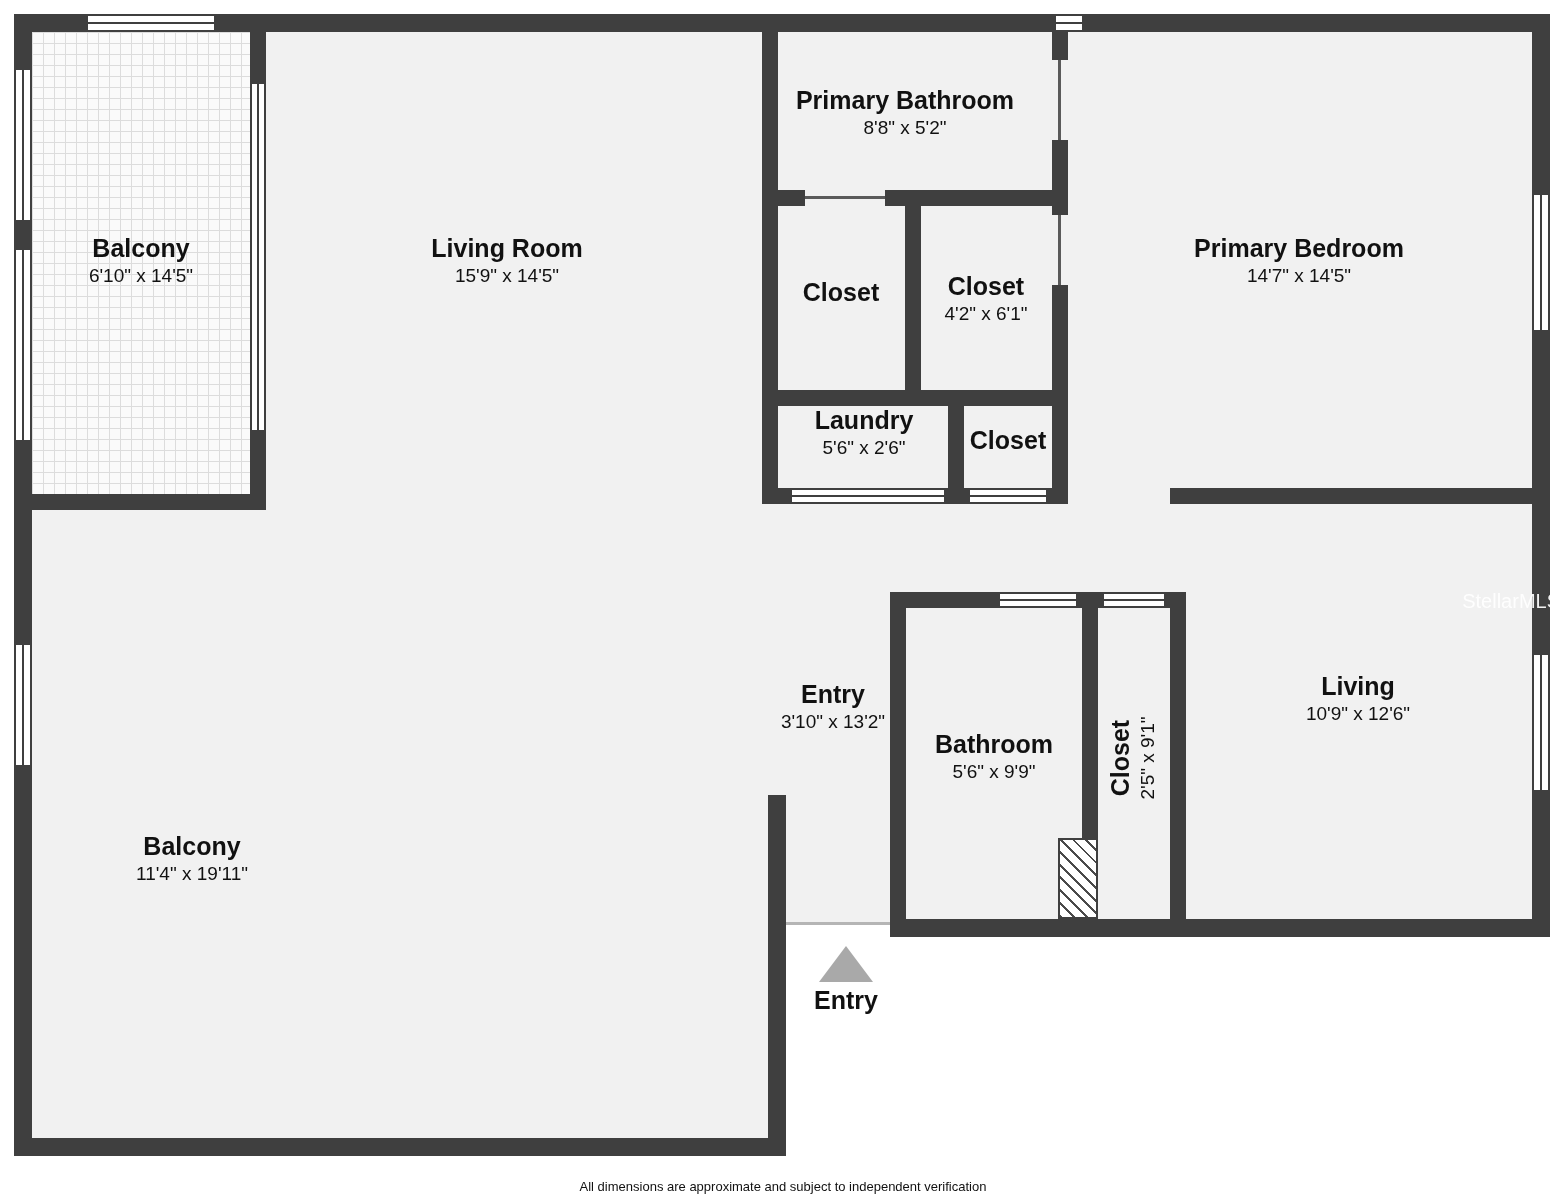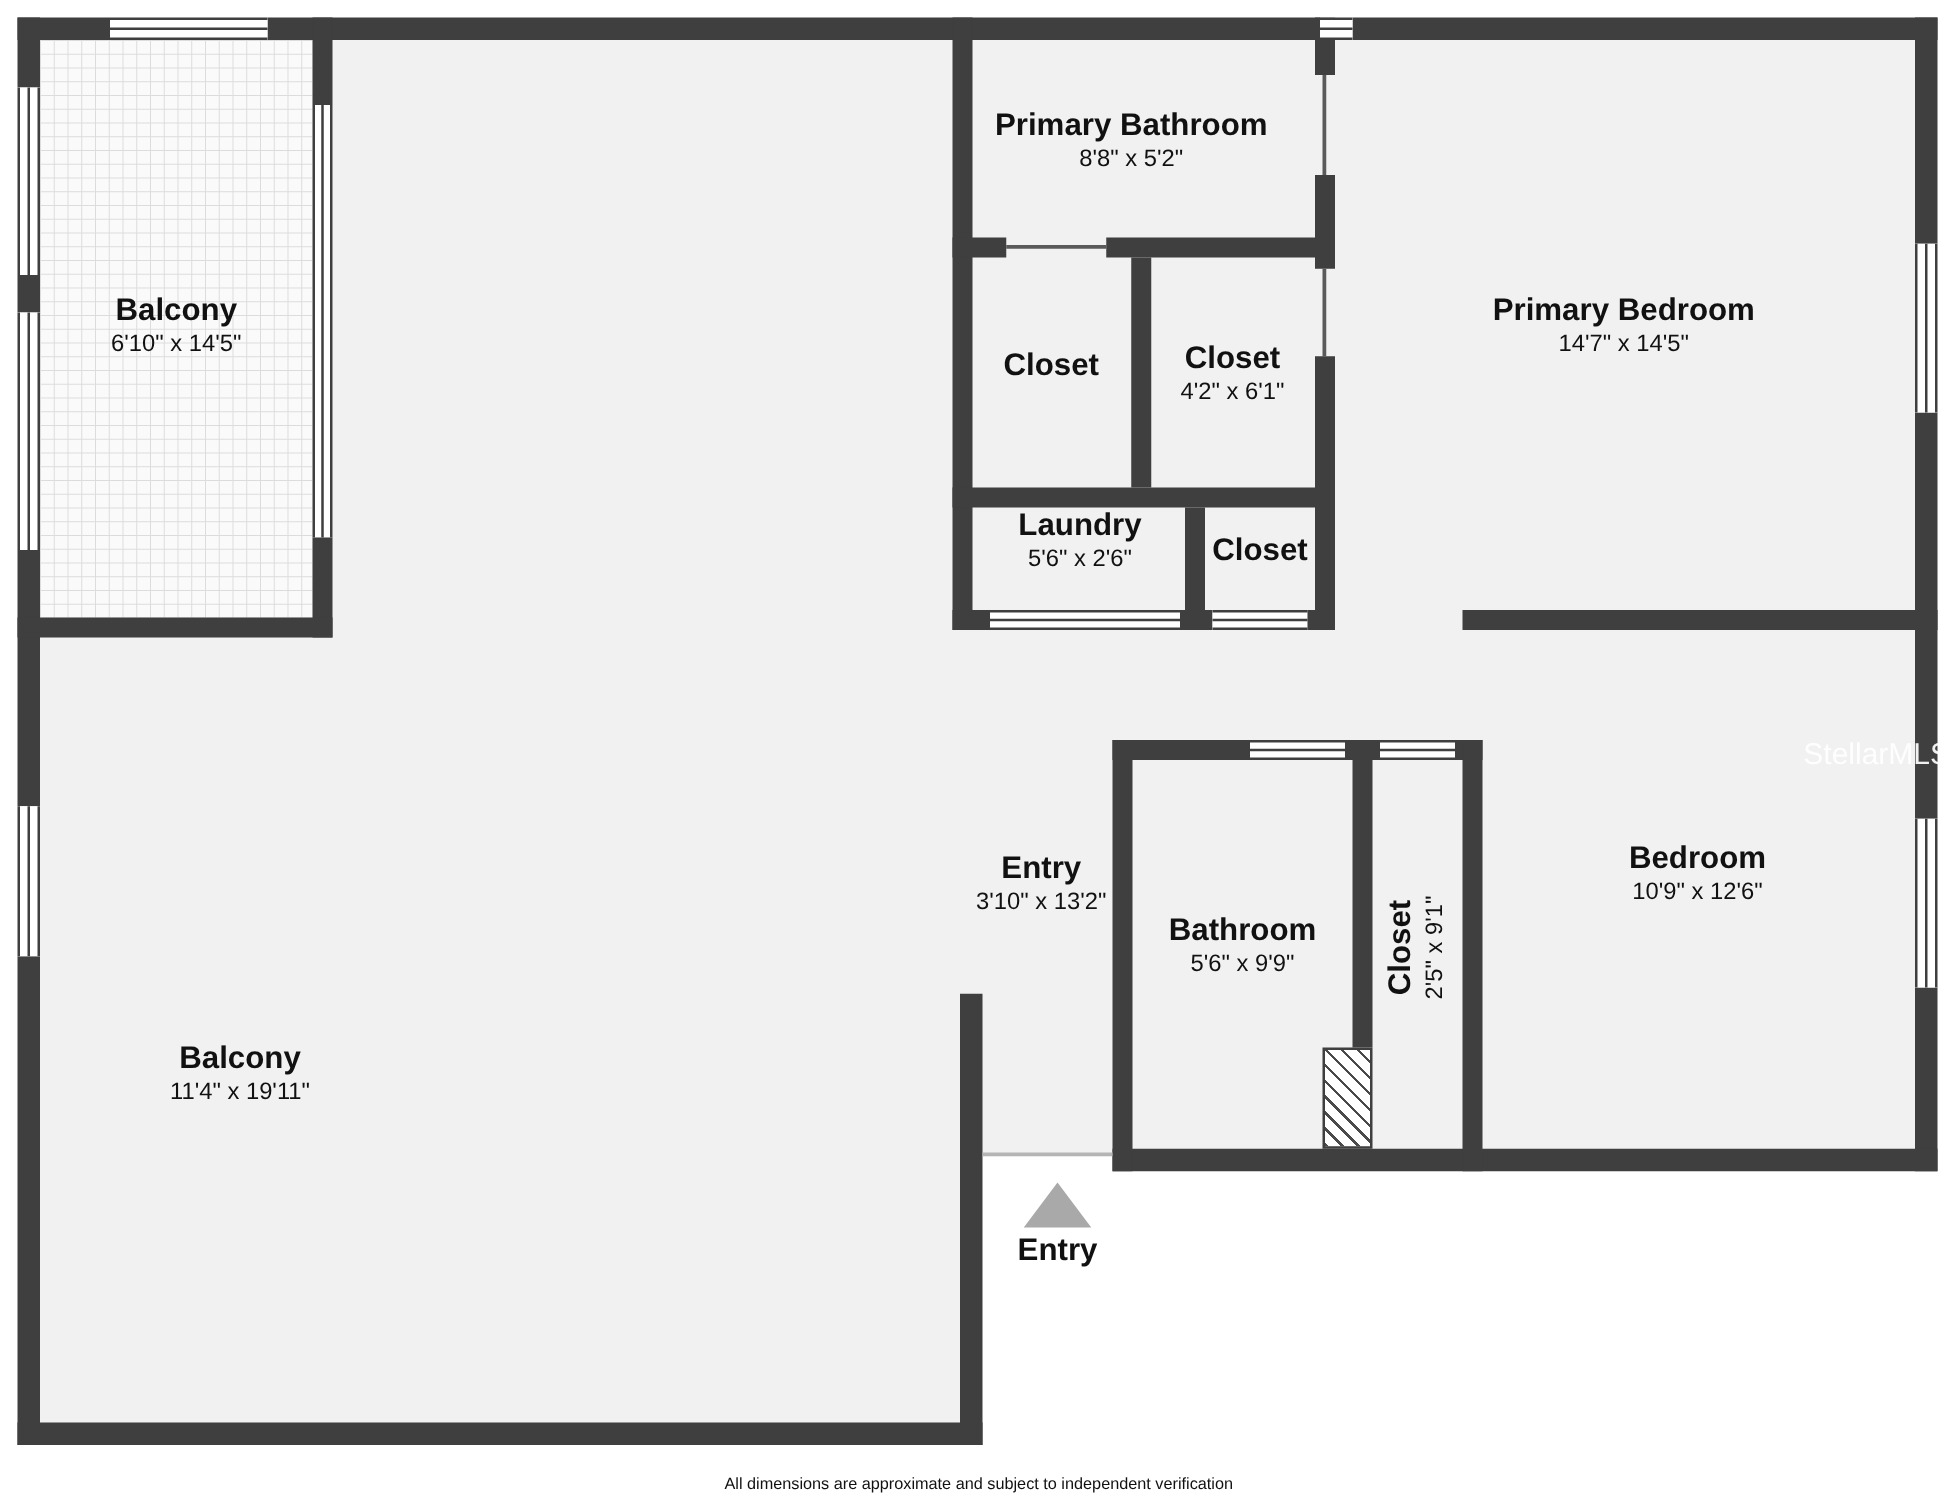--- a/index.html
+++ b/index.html
@@ -27,21 +27,21 @@
 
   .label { position:absolute; transform:translateX(-50%); text-align:center; color:#111111; white-space:nowrap; }
   .label .room-name { font-size:25px; font-weight:bold; line-height:1.15; }
   .label .room-dims { font-size:19px; line-height:1.25; margin-top:1px; }
   .label.vertical { transform:translate(-50%,-50%) rotate(-90deg); }
 
   .entry-arrow { position:absolute; width:0; height:0;
                  border-left:27px solid transparent; border-right:27px solid transparent;
                  border-bottom:36px solid #a9a9a9; }
 
-  .watermark { position:absolute; right:6px; top:590px; font-size:24px; color:rgba(255,255,255,0.92); }
+  .watermark { position:absolute; right:6px; top:590px; font-size:20px; color:rgba(255,255,255,0.92); }
   .footer { position:absolute; left:0; right:0; bottom:6px; text-align:center; font-size:13px; color:#111111; }
 </style>
 </head>
 <body>
 
 <div id="plan">
 
   <div class="floor" style="left:24px;top:24px;width:752px;height:1122px"></div>
   <div class="floor" style="left:776px;top:24px;width:765px;height:480px"></div>
   <div class="floor" style="left:776px;top:500px;width:765px;height:425px"></div>
@@ -114,20 +114,24 @@
   <div class="win-v" style="left:1532px;top:195px;width:18px;height:135px"></div>
   <div class="win-v" style="left:1532px;top:655px;width:18px;height:135px"></div>
 
   <div class="threshold" style="left:786px;top:922px;width:104px;height:3px"></div>
   <div class="entry-arrow" style="left:819px;top:946px"></div>
 
   <div class="label" style="left:141px;top:234px">
     <div class="room-name">Balcony</div>
     <div class="room-dims">6'10" x 14'5"</div>
   </div>
+  <div class="label" style="left:507px;top:234px">
+    <div class="room-name">Living Room</div>
+    <div class="room-dims">15'9" x 14'5"</div>
+  </div>
   <div class="label" style="left:905px;top:86px">
     <div class="room-name">Primary Bathroom</div>
     <div class="room-dims">8'8" x 5'2"</div>
   </div>
   <div class="label" style="left:841px;top:278px">
     <div class="room-name">Closet</div>
   </div>
   <div class="label" style="left:986px;top:272px">
     <div class="room-name">Closet</div>
     <div class="room-dims">4'2" x 6'1"</div>
@@ -149,21 +153,21 @@
   </div>
   <div class="label" style="left:994px;top:730px">
     <div class="room-name">Bathroom</div>
     <div class="room-dims">5'6" x 9'9"</div>
   </div>
   <div class="label vertical" style="left:1133px;top:758px">
     <div class="room-name">Closet</div>
     <div class="room-dims">2'5" x 9'1"</div>
   </div>
   <div class="label" style="left:1358px;top:672px">
-    <div class="room-name">Bedroom</div>
+    <div class="room-name">Living</div>
     <div class="room-dims">10'9" x 12'6"</div>
   </div>
   <div class="label" style="left:192px;top:832px">
     <div class="room-name">Balcony</div>
     <div class="room-dims">11'4" x 19'11"</div>
   </div>
   <div class="label" style="left:846px;top:986px">
     <div class="room-name">Entry</div>
   </div>
 

